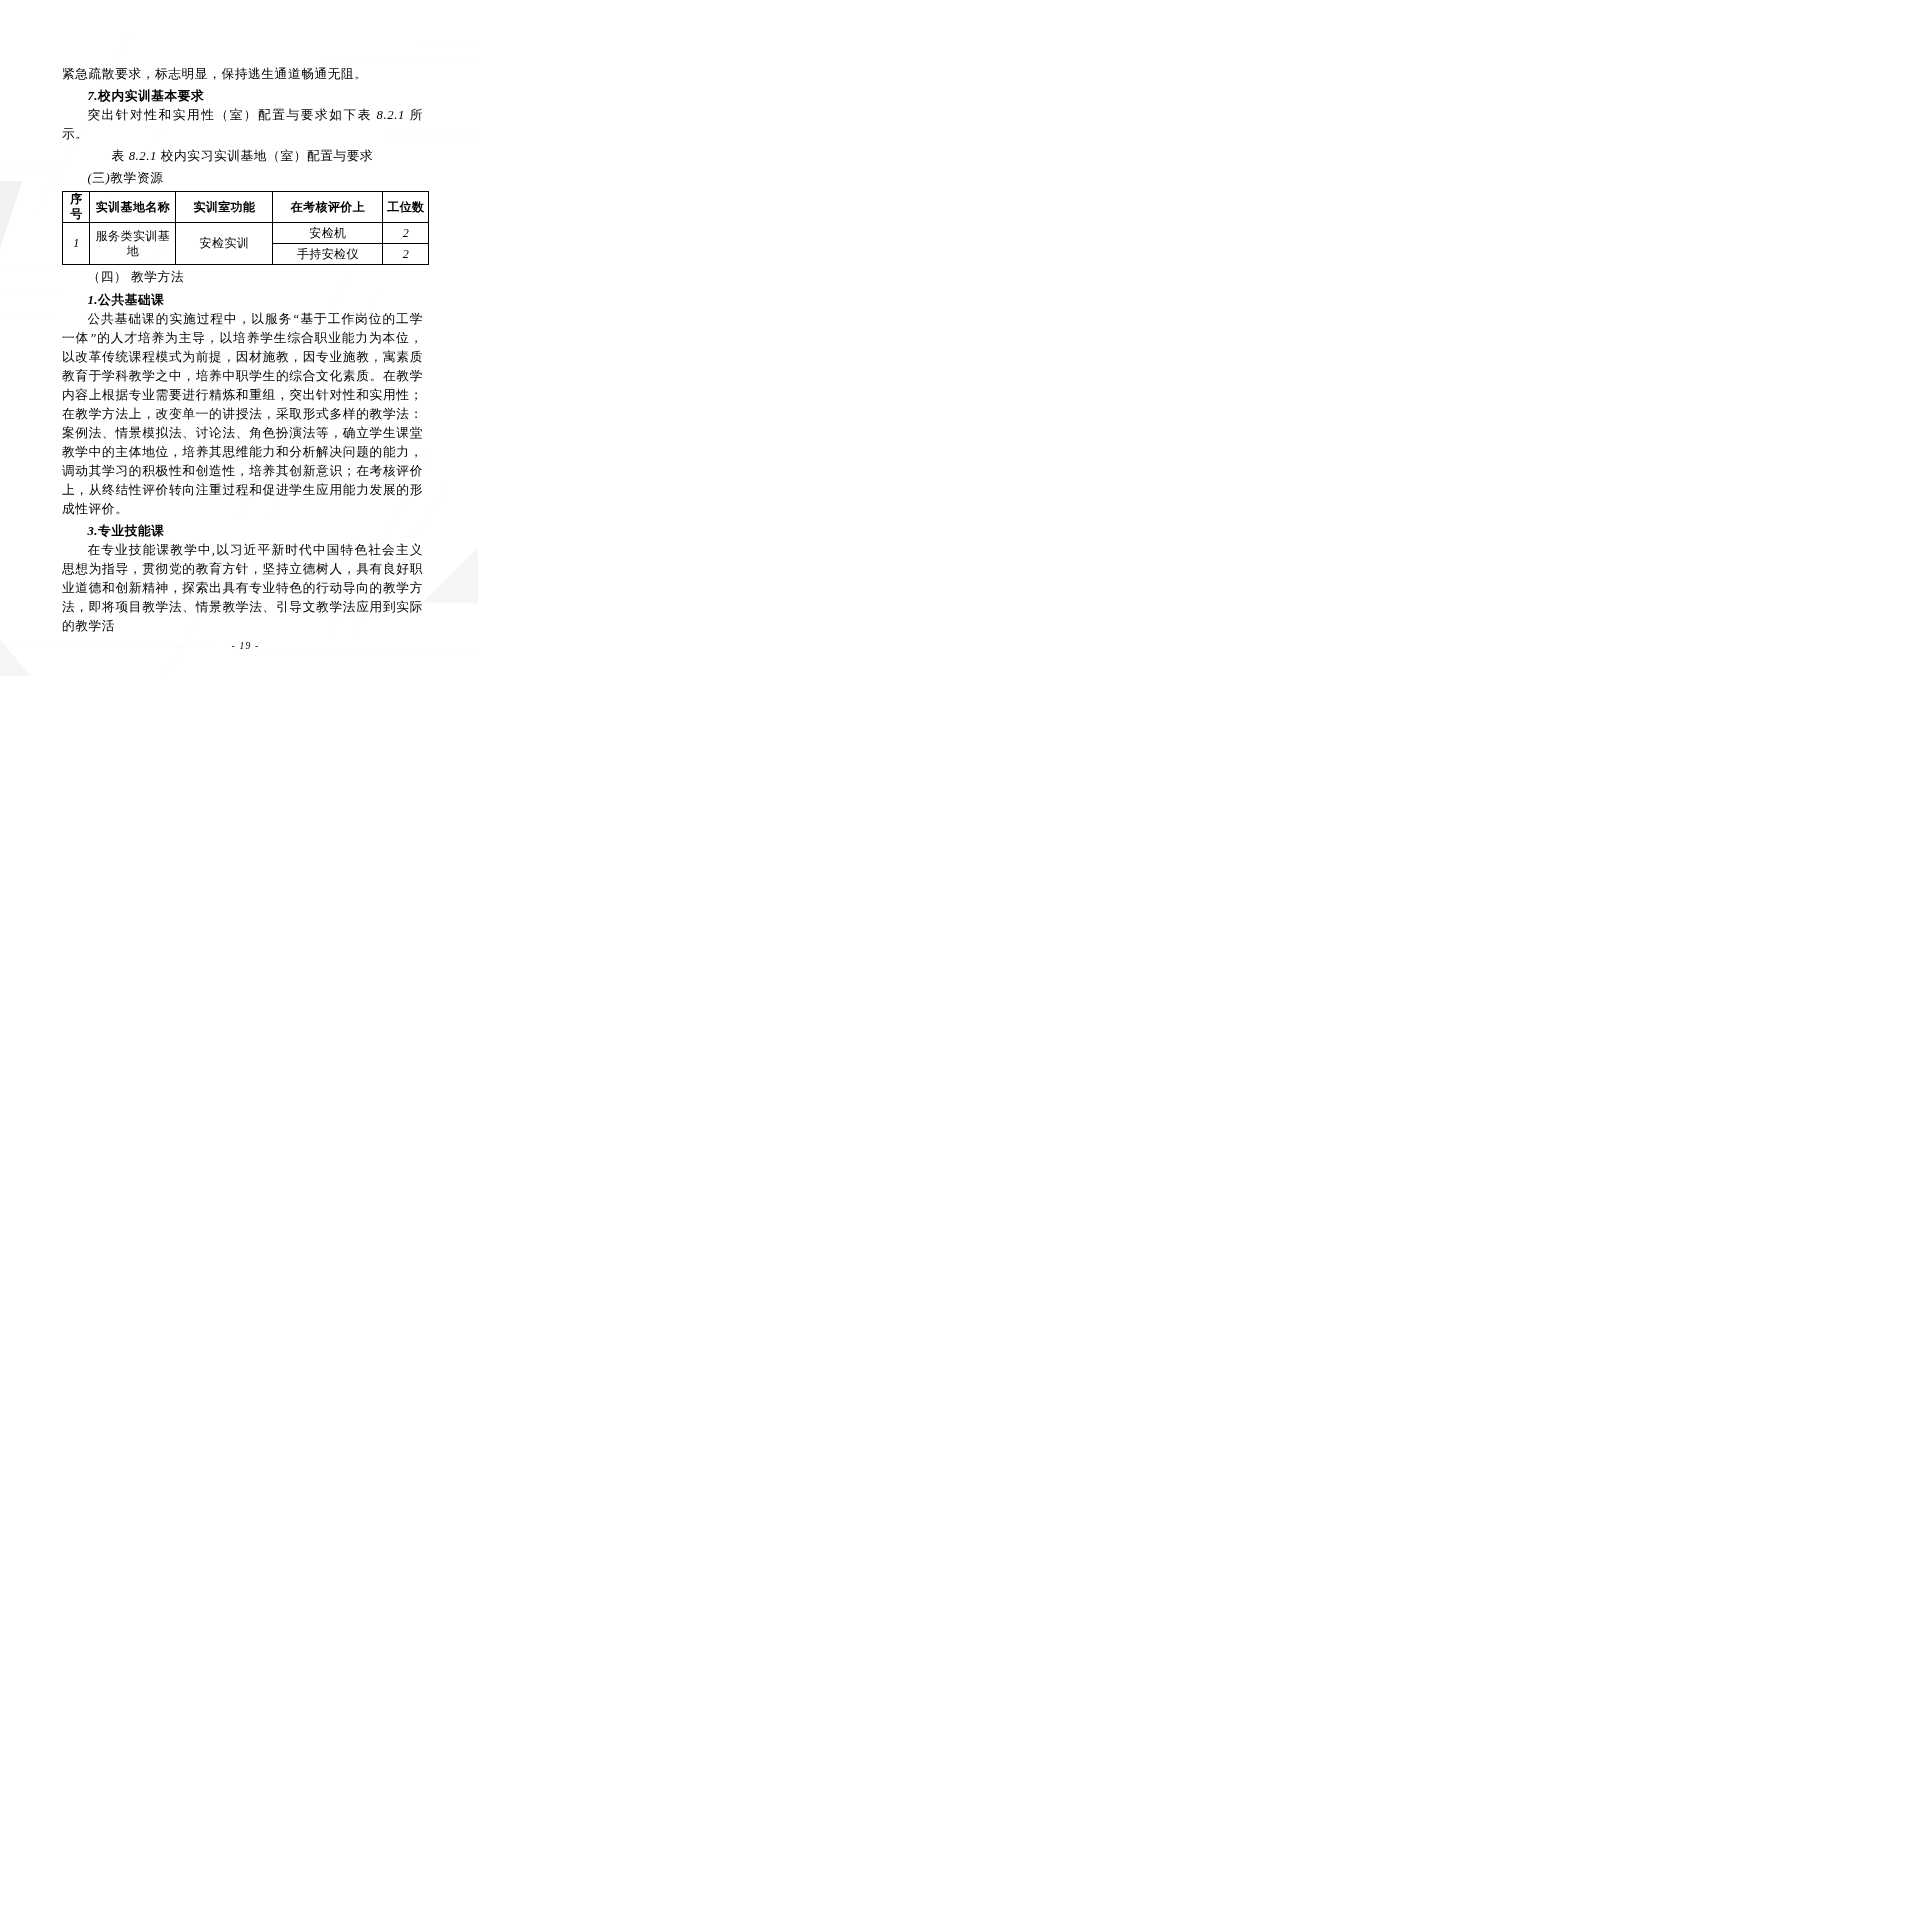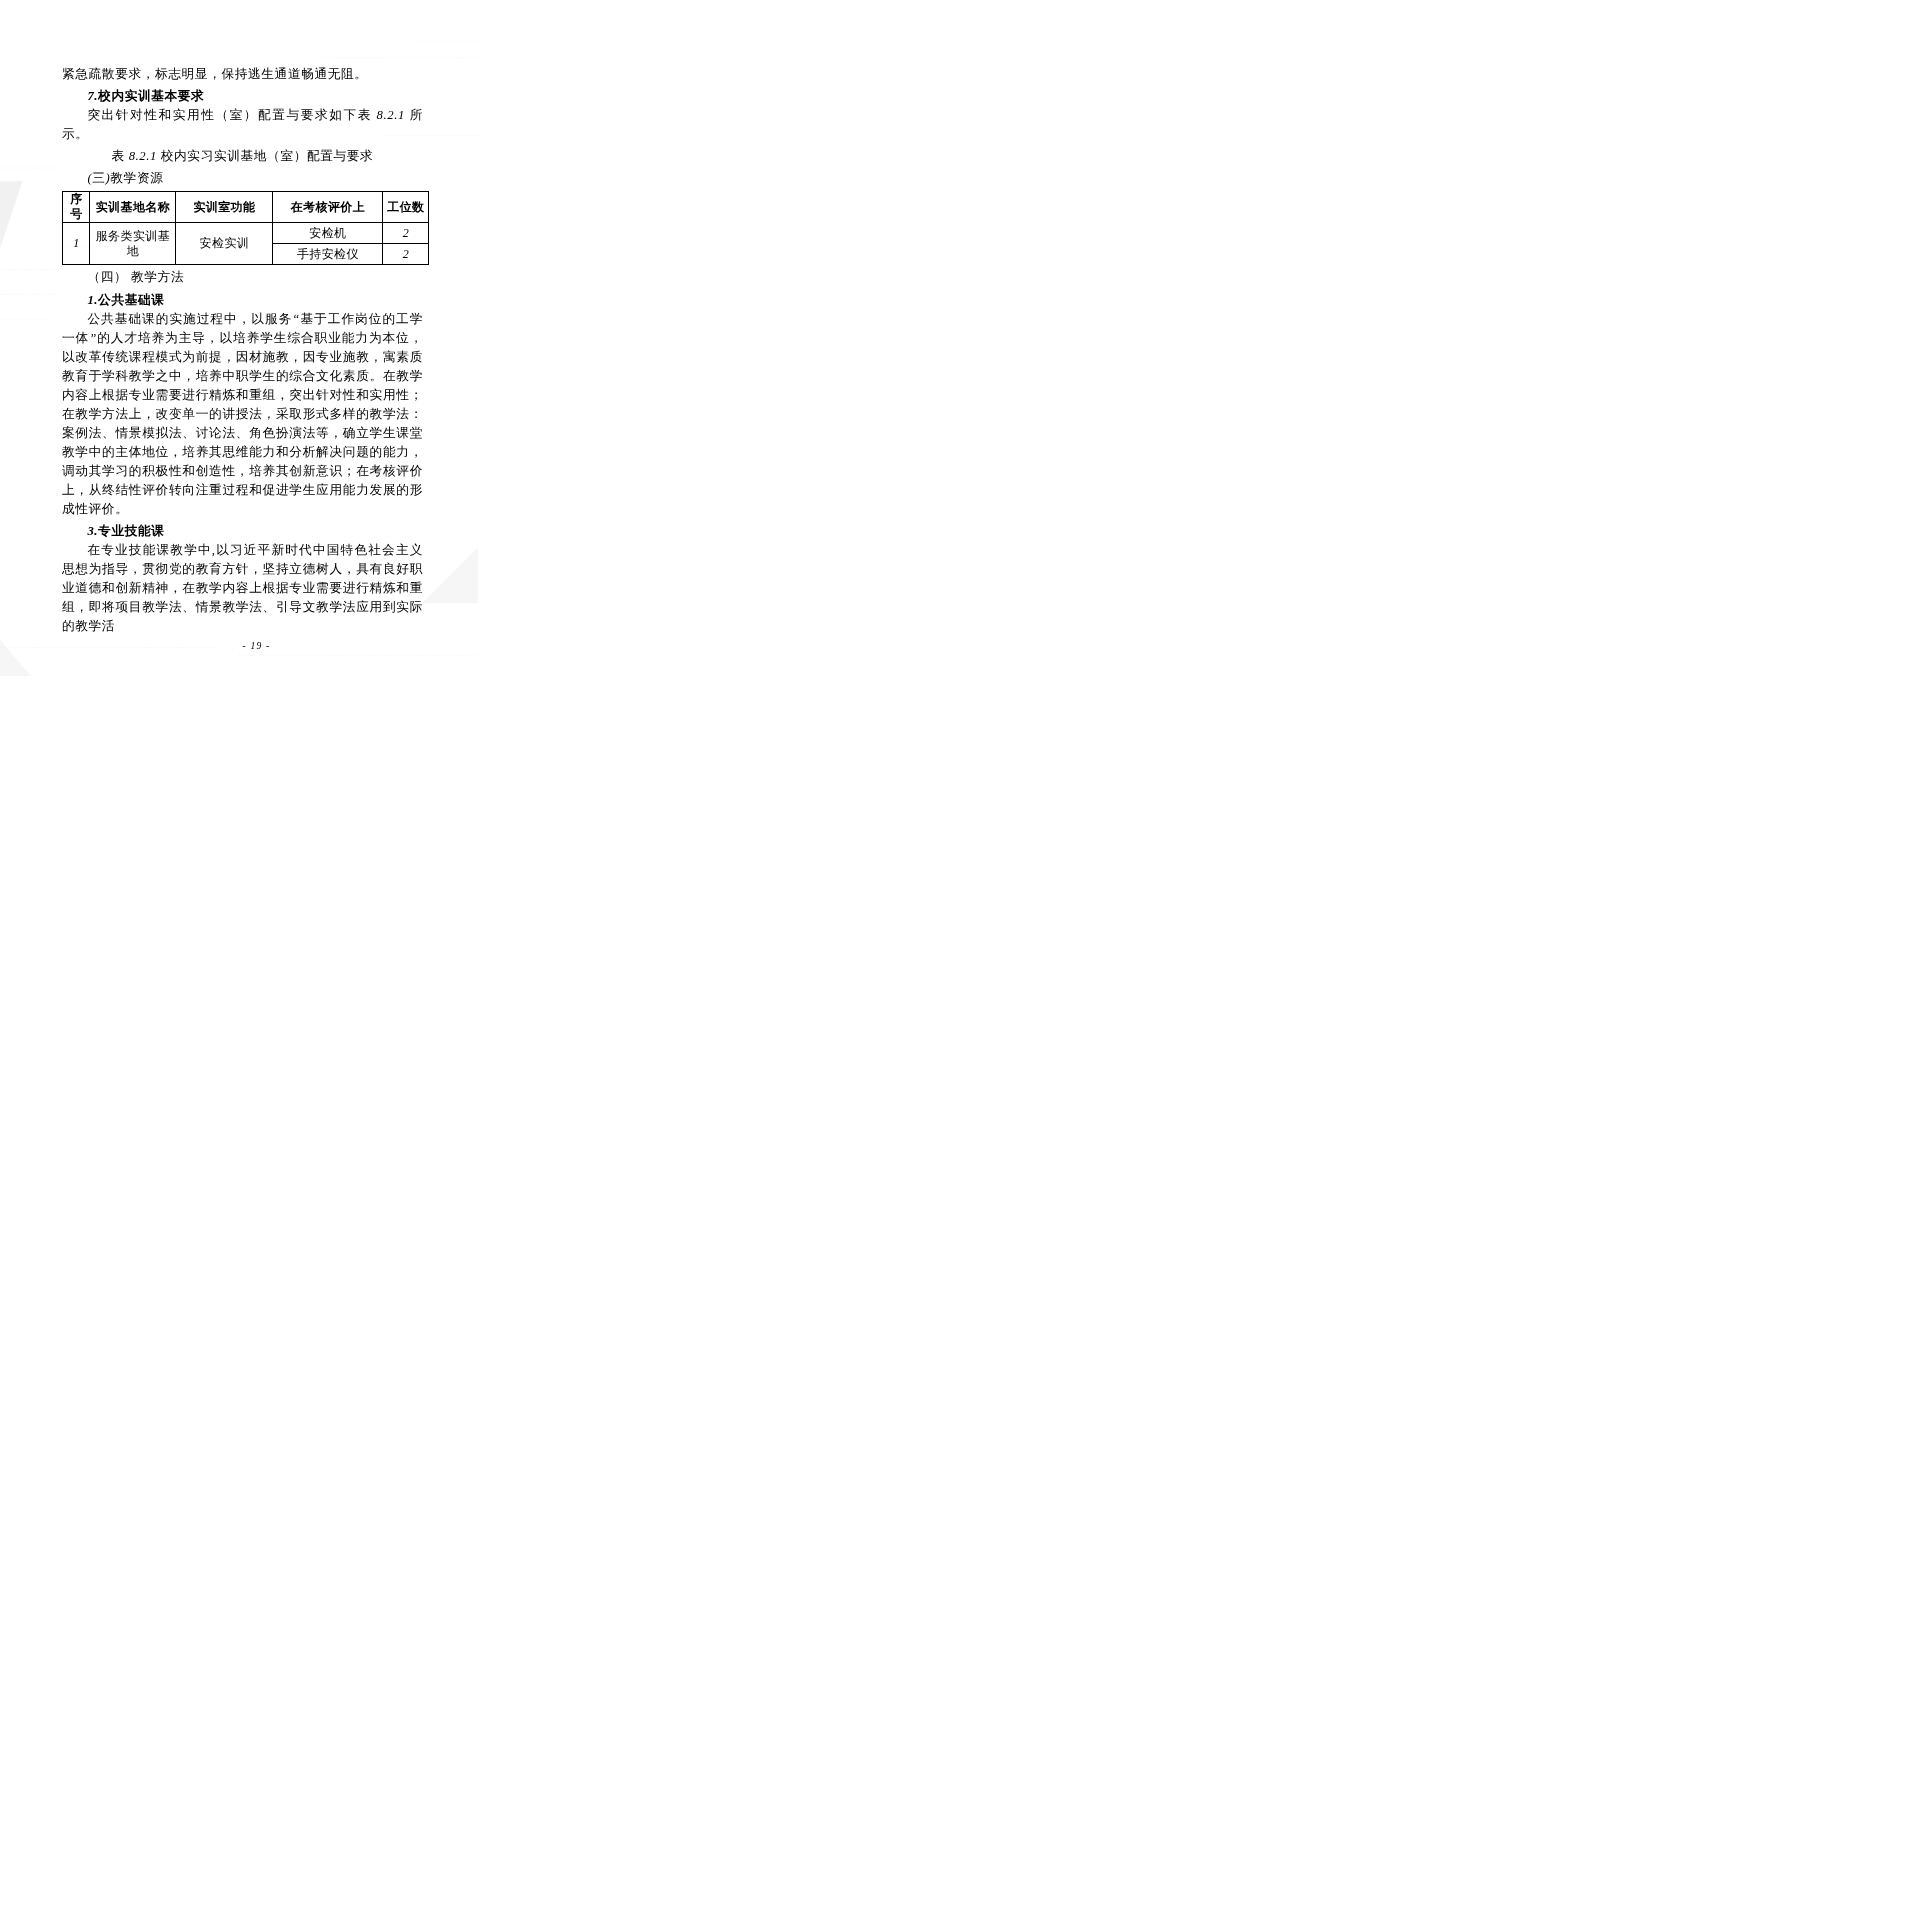--- a/index.html
+++ b/index.html
@@ -7,21 +7,20 @@
     padding: 0;
     background: #ffffff;
   }
   .page {
     position: relative;
     width: 478px;
     height: 676px;
     background: #ffffff;
     color: #000000;
     overflow: hidden;
-    padding-left: 22px;
   }
   .artifacts {
     position: absolute;
     left: 0; top: 0;
     width: 478px; height: 676px;
     pointer-events: none;
   }
   .content {
     position: absolute;
     left: 62px;
@@ -170,20 +169,20 @@
 
 
     <p class="heading">（四） 教学方法</p>
 
     <p class="heading bold">1.公共基础课</p>
 
     <p class="para indent">公共基础课的实施过程中，以服务“基于工作岗位的工学一体”的人才培养为主导，以培养学生综合职业能力为本位，以改革传统课程模式为前提，因材施教，因专业施教，寓素质教育于学科教学之中，培养中职学生的综合文化素质。在教学内容上根据专业需要进行精炼和重组，突出针对性和实用性；在教学方法上，改变单一的讲授法，采取形式多样的教学法：案例法、情景模拟法、讨论法、角色扮演法等，确立学生课堂教学中的主体地位，培养其思维能力和分析解决问题的能力，调动其学习的积极性和创造性，培养其创新意识；在考核评价上，从终结性评价转向注重过程和促进学生应用能力发展的形成性评价。</p>
 
     <p class="heading bold">3.专业技能课</p>
 
-    <p class="para indent">在专业技能课教学中,以习近平新时代中国特色社会主义思想为指导，贯彻党的教育方针，坚持立德树人，具有良好职业道德和创新精神，在教学内容上根据专业需要进行精炼和重组，即将项目教学法、情景教学法、引导文教学法应用到实际的教学活</p>
+    <p class="para indent">在专业技能课教学中,以习近平新时代中国特色社会主义思想为指导，贯彻党的教育方针，坚持立德树人，具有良好职业道德和创新精神，探索出具有专业特色的行动导向的教学方法，即将项目教学法、情景教学法、引导文教学法应用到实际的教学活</p>
 
   </div>
 
   <div class="footer">- 19 -</div>
 
 </div>
 
 
 </body></html>

